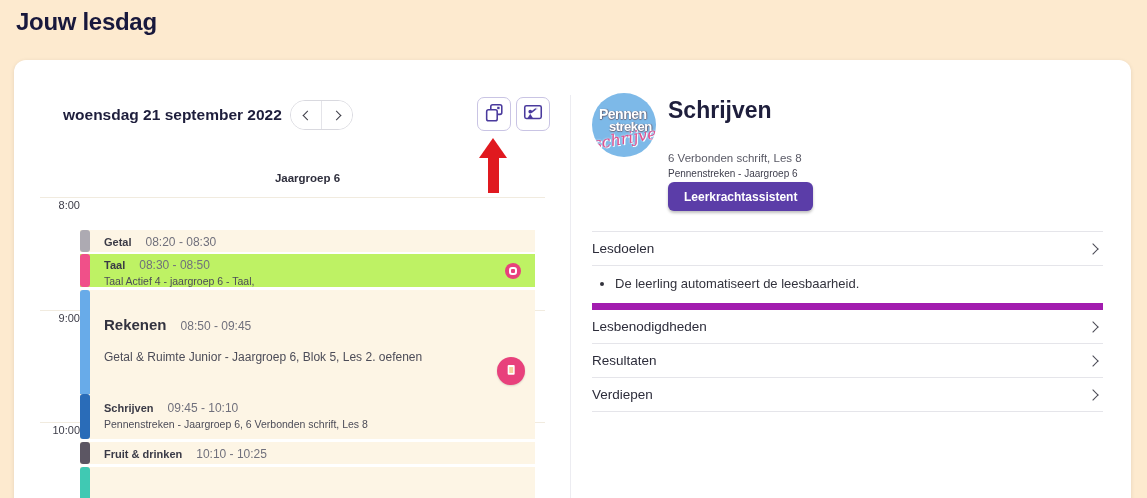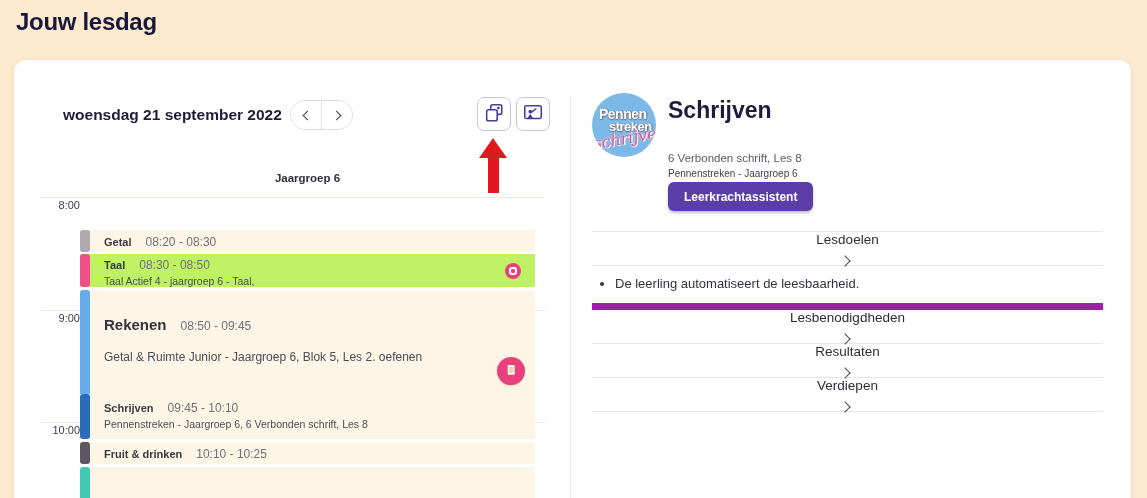--- a/index.html
+++ b/index.html
@@ -57,21 +57,21 @@
   .logo .l1 { position:absolute; left:7px; top:13px; font-size:14px; font-weight:bold; color:#fff; letter-spacing:-0.5px; text-shadow:0 1px 1px #6b6b80, 1px 0 1px #6b6b80; }
   .logo .l2 { position:absolute; left:17px; top:26px; font-size:13px; font-weight:bold; color:#fff; letter-spacing:-0.5px; text-shadow:0 1px 1px #6b6b80, 1px 0 1px #6b6b80; }
   .logo .l3 { position:absolute; left:1px; top:35px; font-size:16px; font-style:italic; font-family:"DejaVu Serif", serif; color:#e0518f; transform:rotate(-10deg); text-shadow:0 0 2px #ffffff, 1px 1px 0 #ffffff; }
 
   .detail-title { position:absolute; left:654px; top:37px; font-size:23px; font-weight:bold; color:#1e1e3c; }
   .detail-sub { position:absolute; left:654px; top:72px; font-size:10px; color:#3f3f4d;margin-top:36px; }
   .detail-meta { position:absolute; left:654px; top:92px; font-size:11.5px; color:#5a5a66; }
   .assistant-btn { position:absolute; left:654px; top:122px; height:29px; padding:0 16px; background:#5b3da8; color:#fff; font-size:12px; font-weight:bold; font-family:"Liberation Sans", sans-serif; border:none; border-radius:6px; cursor:pointer; box-shadow:0 2px 3px rgba(0,0,0,0.25); }
 
   .accordion { position:absolute; left:578px; top:171px; width:511px; border-top:1px solid #e5e5ea; }
-  .acc-row { height:34px; display:flex; align-items:center; justify-content:space-between; border-bottom:1px solid #e5e5ea; cursor:pointer;flex-direction:column; }
+  .acc-row { height:34px; display:flex; align-items:center; justify-content:space-between; border-bottom:1px solid #e5e5ea; cursor:pointer; }
   .acc-row .acc-label { font-size:13.5px; color:#2c2c3a; }
   .acc-row .chev { width:8px; height:8px; border-color:#4a4a55; border-width:1.5px; margin-right:6px; }
   .acc-content { border-bottom:7px solid #a21caf; padding:10px 0 12px 0; }
   .acc-content ul { list-style:disc; padding-left:23px; }
   .acc-content li { font-size:13px; color:#33333d; }
 </style>
 </head>
 <body>
 
 <h1 class="page-title">Jouw lesdag</h1>

